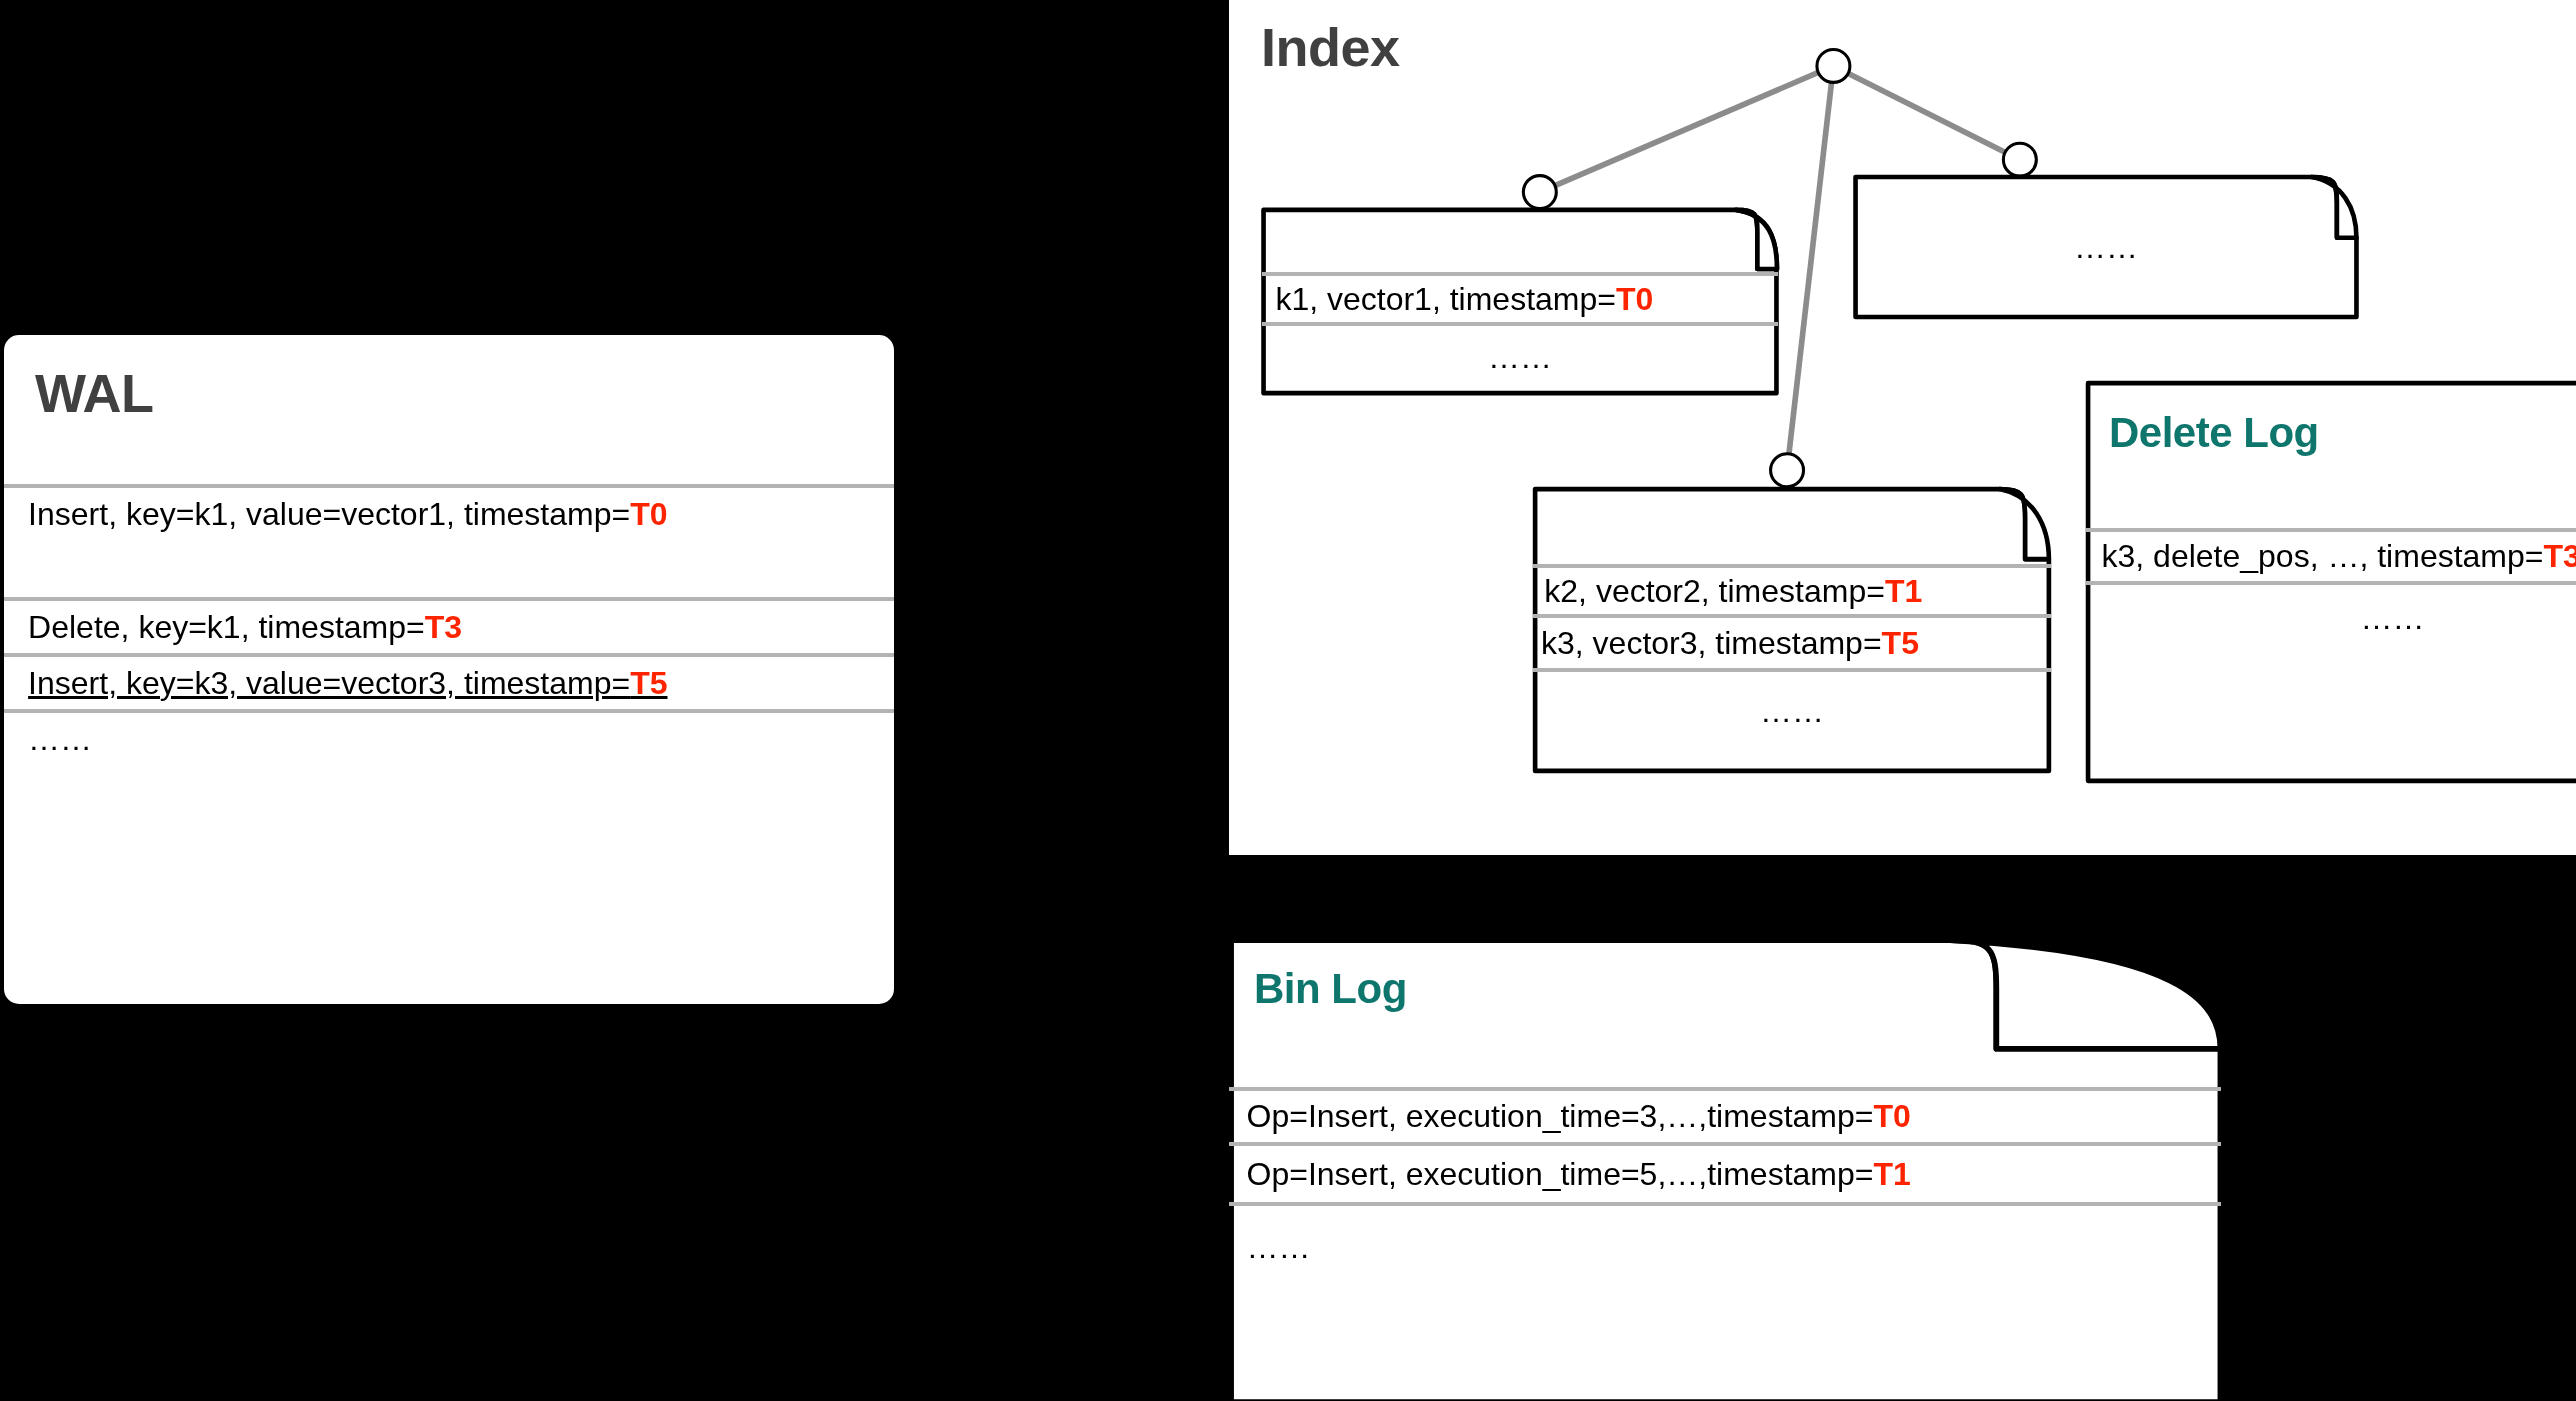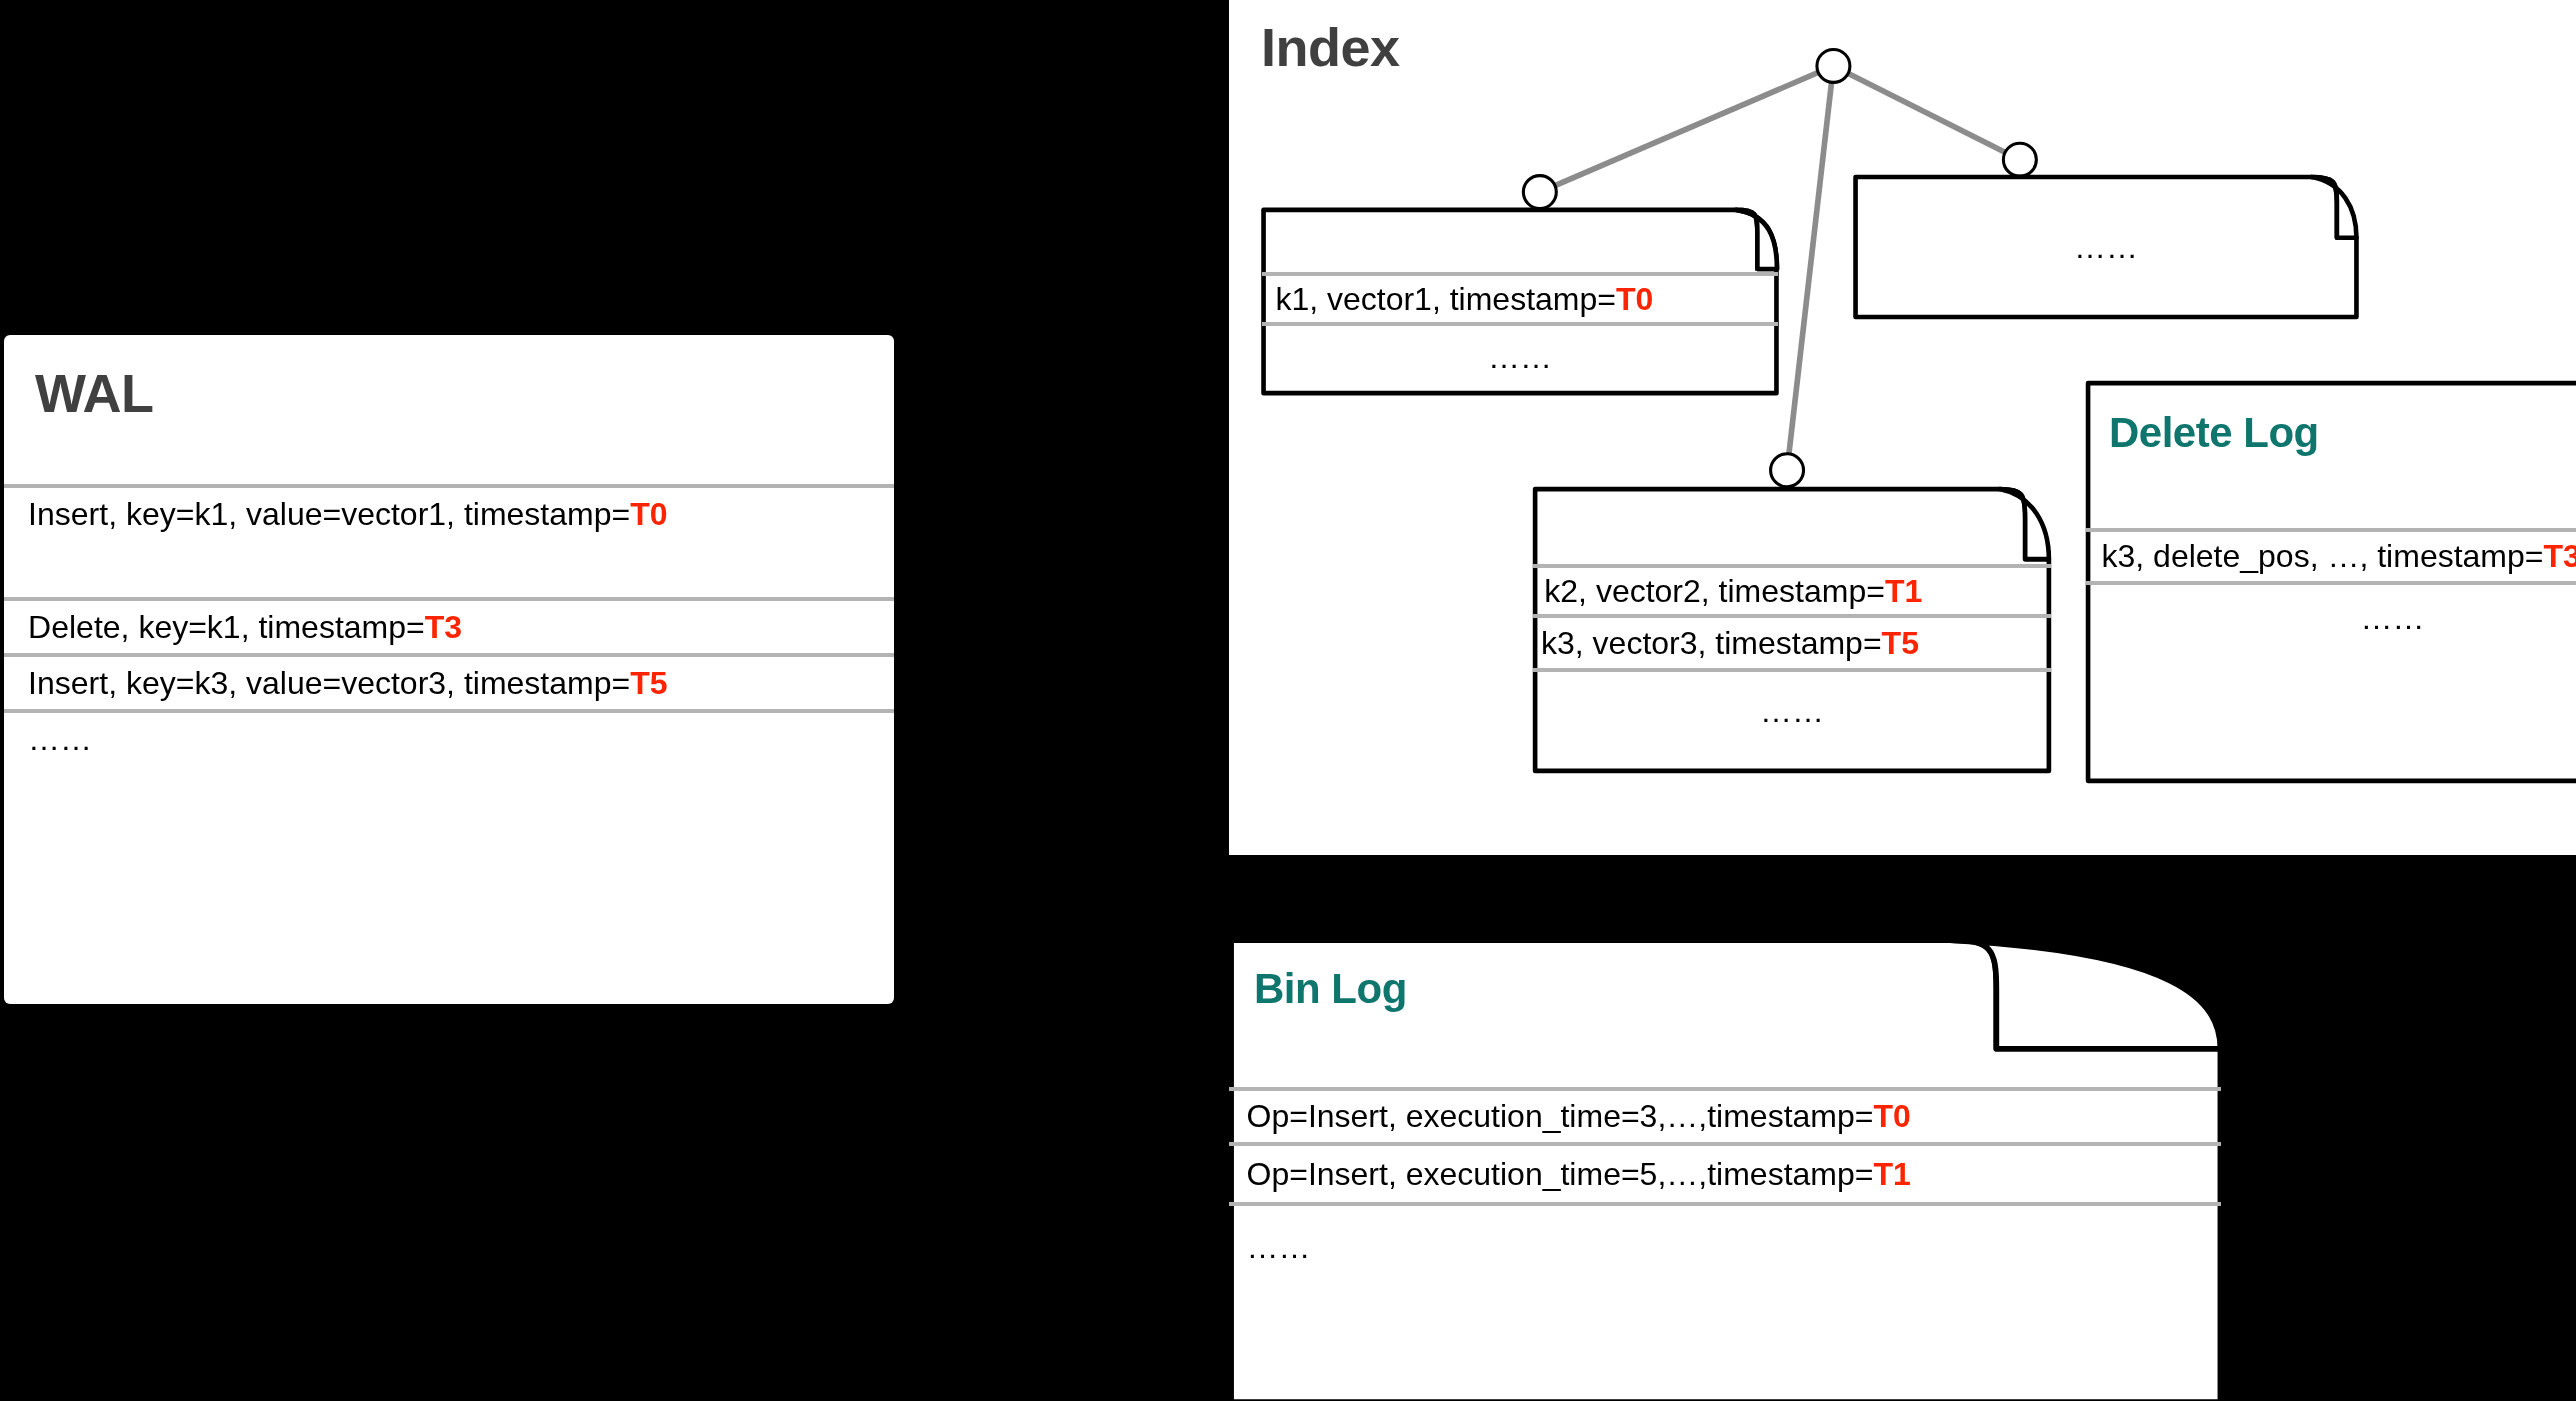--- a/index.html
+++ b/index.html
@@ -3,21 +3,21 @@
 <meta charset="utf-8">
 <style>
   html,body{margin:0;padding:0;background:#000;}
   #root{position:relative;width:2817px;height:1402px;background:#000;overflow:hidden;
         font-family:"Liberation Sans", sans-serif;}
 
   .panel{position:absolute;background:#fff;box-sizing:border-box;}
   .panel-title{position:absolute;font-weight:bold;color:#404040;white-space:nowrap;letter-spacing:-0.5px;}
 
   
-  #wal{left:4.1px;top:335px;width:890px;height:669px;border-radius:6px;}
+  #wal{left:4.1px;top:335px;width:890px;height:669px;border-radius:15px;}
   #wal-title{left:31px;top:27px;font-size:54px;}
   .wal-row{position:absolute;left:0;width:100%;box-sizing:border-box;
            border-top:4.6px solid #b3b3b3;display:flex;align-items:center;}
   .wal-row .txt{padding-left:24px;font-size:32px;color:#000;white-space:nowrap;}
 
   
   #index{left:1229px;top:0px;width:1471px;height:855px;}
   #index-title{left:32px;top:15.5px;font-size:54px;}
 
   
@@ -44,21 +44,21 @@
 
   <div class="panel" id="wal">
     <div class="panel-title" id="wal-title">WAL</div>
 
     <div class="wal-row" style="top:149px;height:56px;">
       <span class="txt"><span>Insert, key=k1, value=vector1, timestamp=</span><span class="ts">T0</span></span>
     </div>
     <div class="wal-row" style="top:262px;height:56px;">
       <span class="txt"><span>Delete, key=k1, timestamp=</span><span class="ts">T3</span></span>
     </div>
-    <div class="wal-row" style="top:318px;height:56px;">
+    <div class="wal-row" style="top:318px;height:56px;text-decoration:underline;">
       <span class="txt"><span>Insert, key=k3, value=vector3, timestamp=</span><span class="ts">T5</span></span>
     </div>
     <div class="wal-row" style="top:374px;height:56px;">
       <span class="txt">……</span>
     </div>
   </div>
 
   <div class="panel" id="index">
     <div class="panel-title" id="index-title">Index</div>
 

